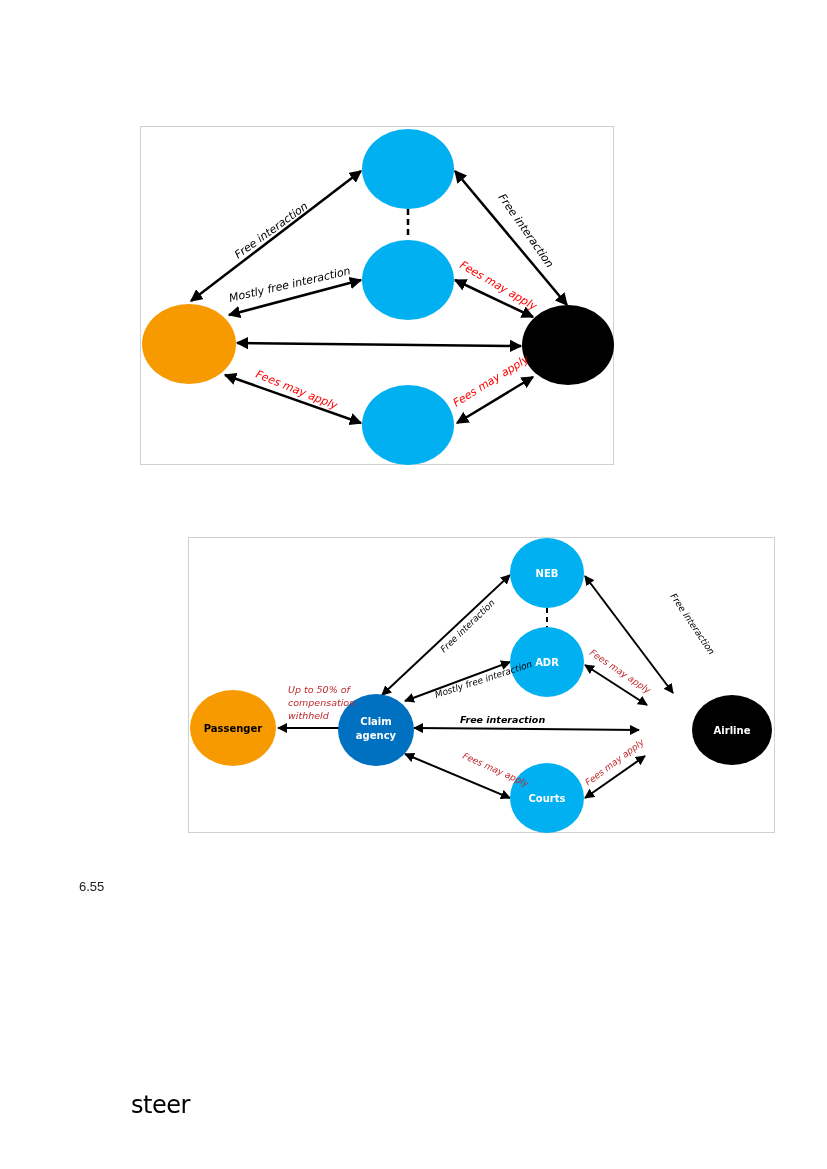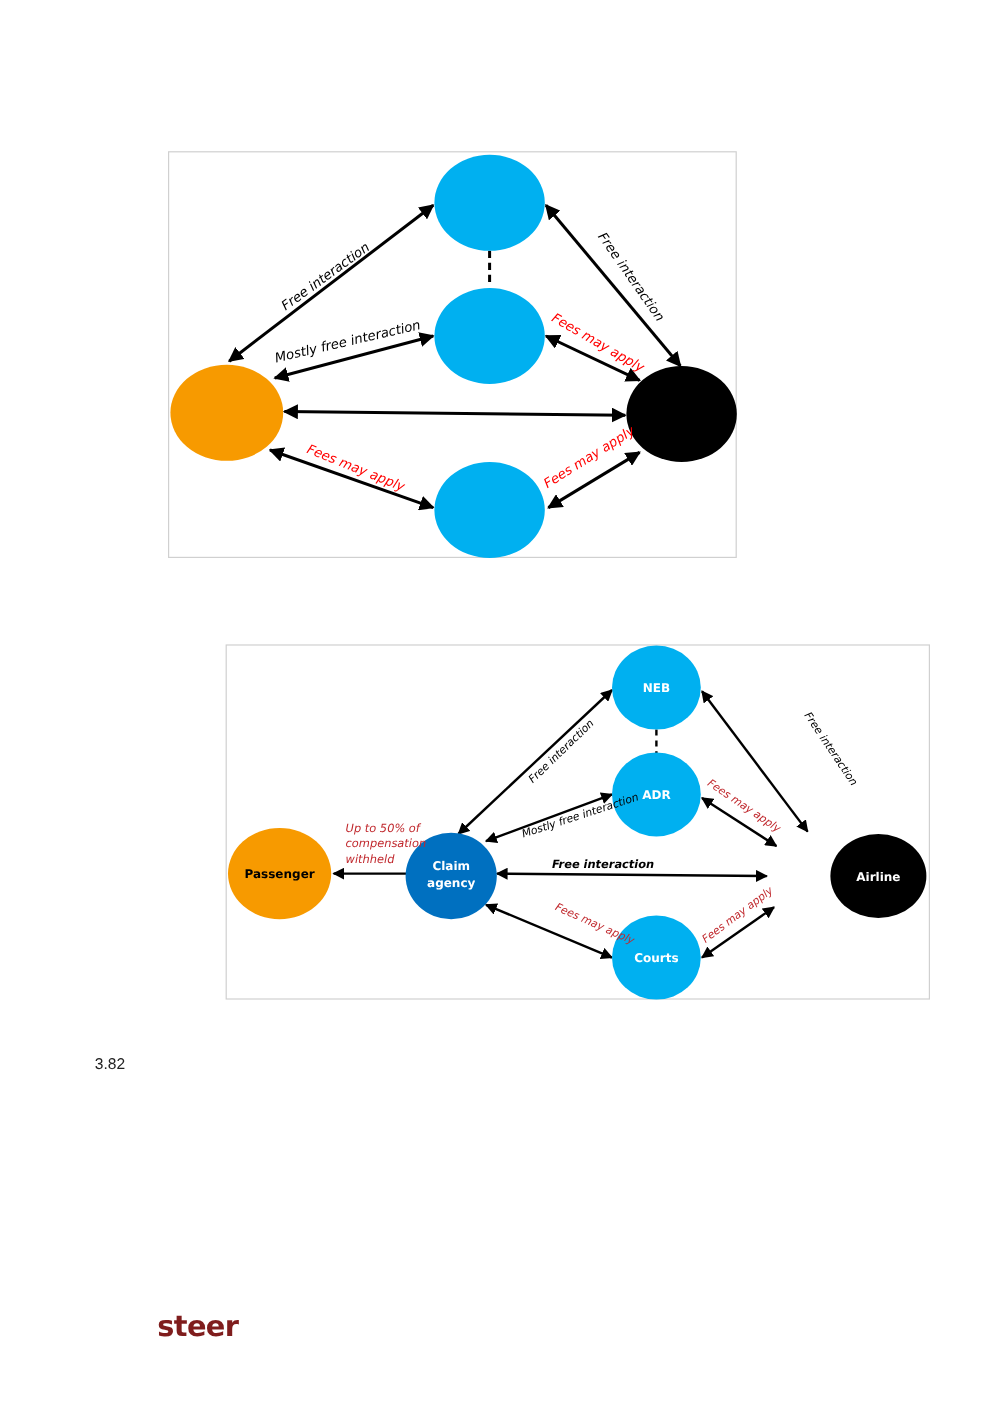--- a/index.html
+++ b/index.html
@@ -2,21 +2,21 @@
 <html><head>
 <meta charset="utf-8">
 <style>
   html,body{margin:0;padding:0;background:#fff;}
   body{width:827px;height:1169px;position:relative;overflow:hidden;font-family:"Liberation Sans",sans-serif;}
   .frame{position:absolute;border:1px solid #d0d0d0;background:#fff;}
   #fig1{left:140px;top:126px;width:472px;height:337px;}
   #fig2{left:140px;top:537px;width:585px;height:294px;margin-left:48px;}
   svg{position:absolute;left:0;top:0;overflow:visible;}
   .para-num{position:absolute;left:79px;top:879px;font-size:13px;color:#222;}
-  .logo{position:absolute;left:131px;top:1091px;font-size:24px;font-weight:bold;color:#7f1d1d;letter-spacing:-0.5px;font-family:"DejaVu Sans",sans-serif;}
+  .logo{position:absolute;left:131px;top:1091px;font-size:24px;font-weight:normal;color:#000000;letter-spacing:-0.5px;font-family:"DejaVu Sans",sans-serif;}
   .lbl{font-family:"DejaVu Sans",sans-serif;font-style:italic;}
   .node-text{font-family:"DejaVu Sans",sans-serif;font-weight:bold;font-size:10px;}
 </style>
 </head>
 <body>
 
 <div class="frame" id="fig1">
   <svg width="472" height="337">
     <defs>
       <marker id="ah" viewBox="0 0 10 10" refX="9" refY="5" markerWidth="5" markerHeight="5" orient="auto-start-reverse">
@@ -87,14 +87,14 @@
     <text class="lbl" font-size="9" fill="#000" font-style="normal" transform="translate(255,115) rotate(-44)">Free interaction</text>
     <text class="lbl" font-size="9" fill="#000" font-style="normal" transform="translate(481,58) rotate(56)">Free interaction</text>
     <text class="lbl" font-size="9" fill="#000" transform="translate(247,160) rotate(-18)">Mostly free interaction</text>
     <text class="lbl" font-size="9" fill="#c0282d" transform="translate(400,116) rotate(34)">Fees may apply</text>
     <text class="lbl" font-size="9.5" font-weight="bold" fill="#000" x="271" y="185">Free interaction</text>
     <text class="lbl" font-size="9" fill="#c0282d" transform="translate(273,220) rotate(24)">Fees may apply</text>
     <text class="lbl" font-size="9" fill="#c0282d" transform="translate(399,248) rotate(-37)">Fees may apply</text>
   </svg>
 </div>
 
-<div class="para-num">3.82</div>
+<div class="para-num">6.55</div>
 <div class="logo">steer</div>
 
 </body></html>

